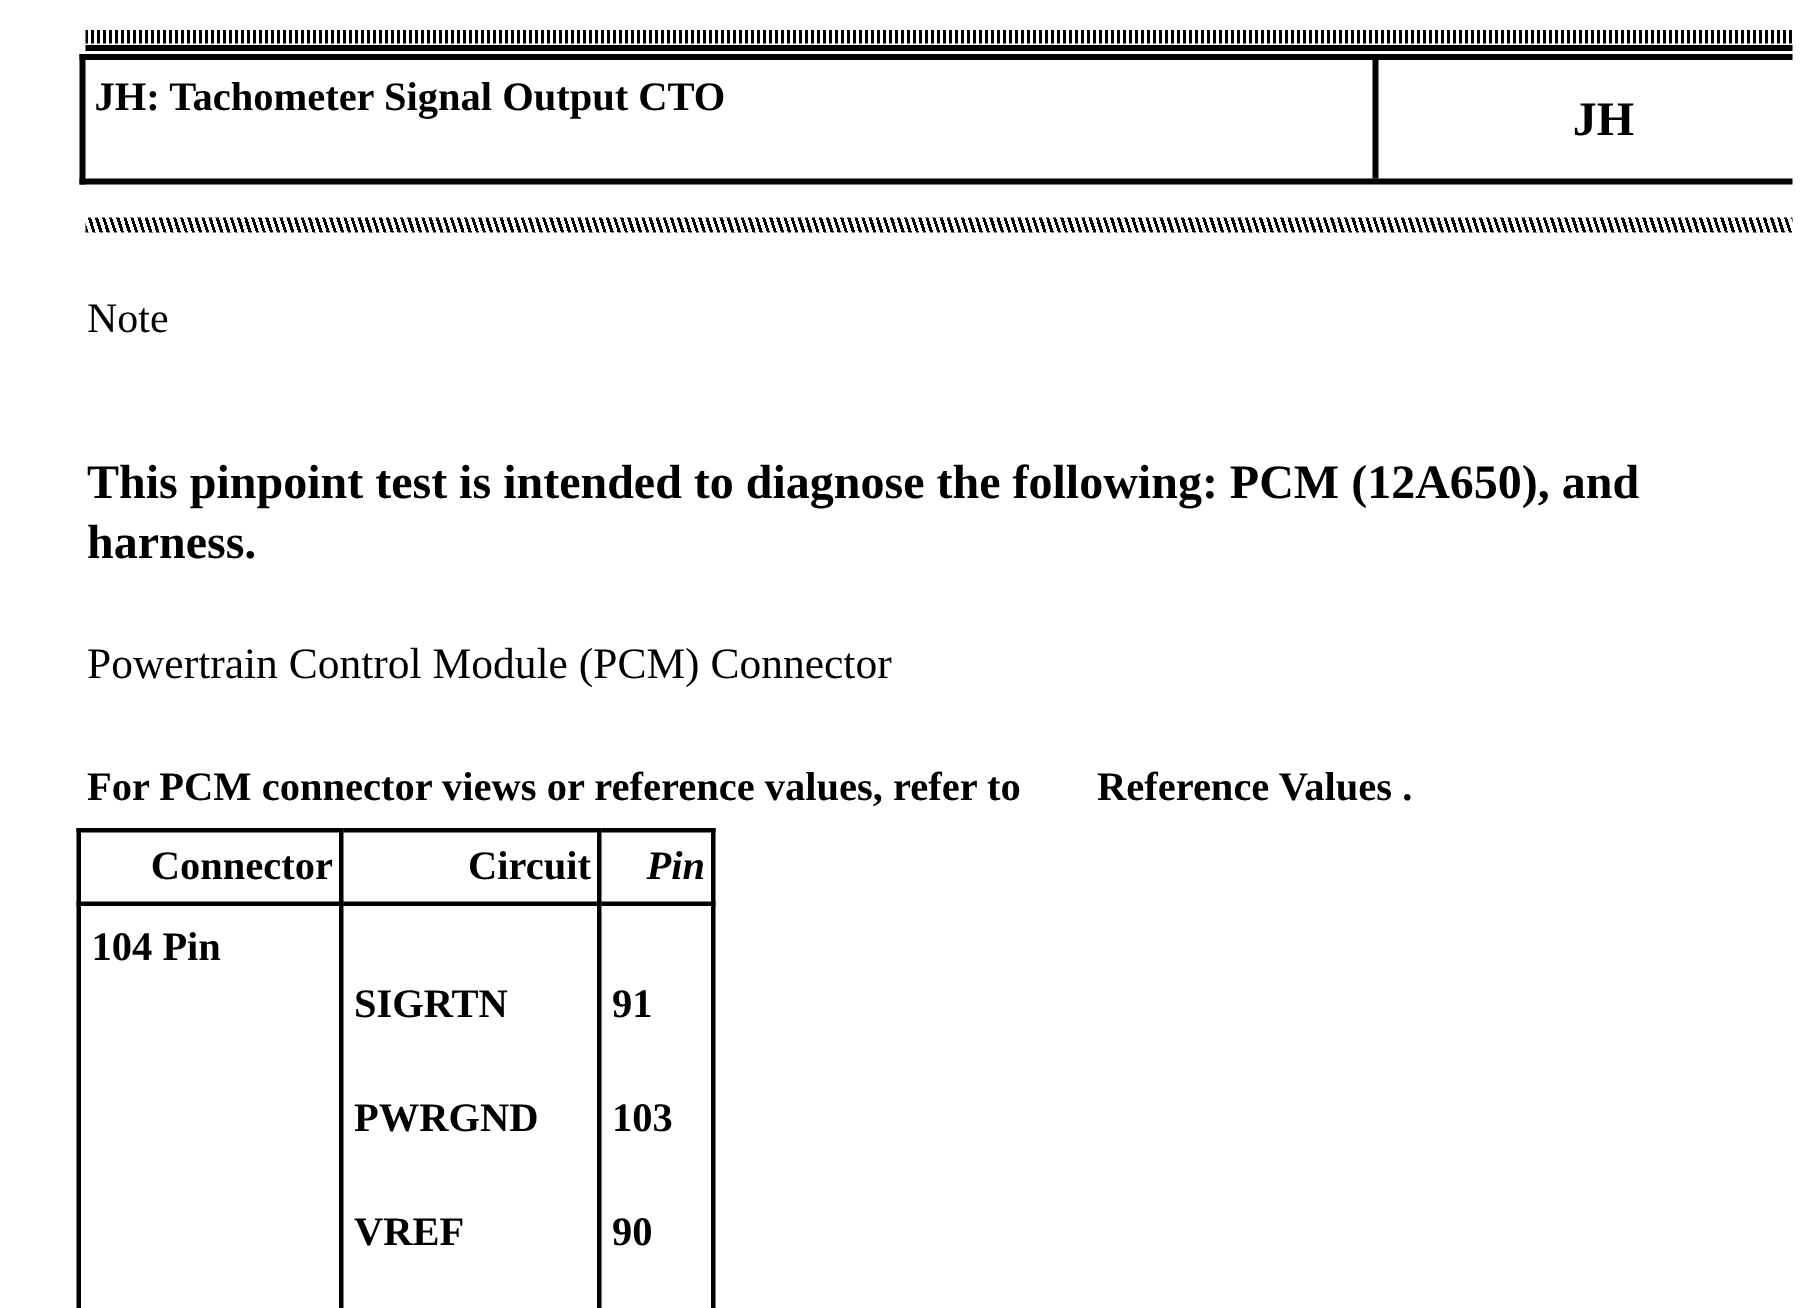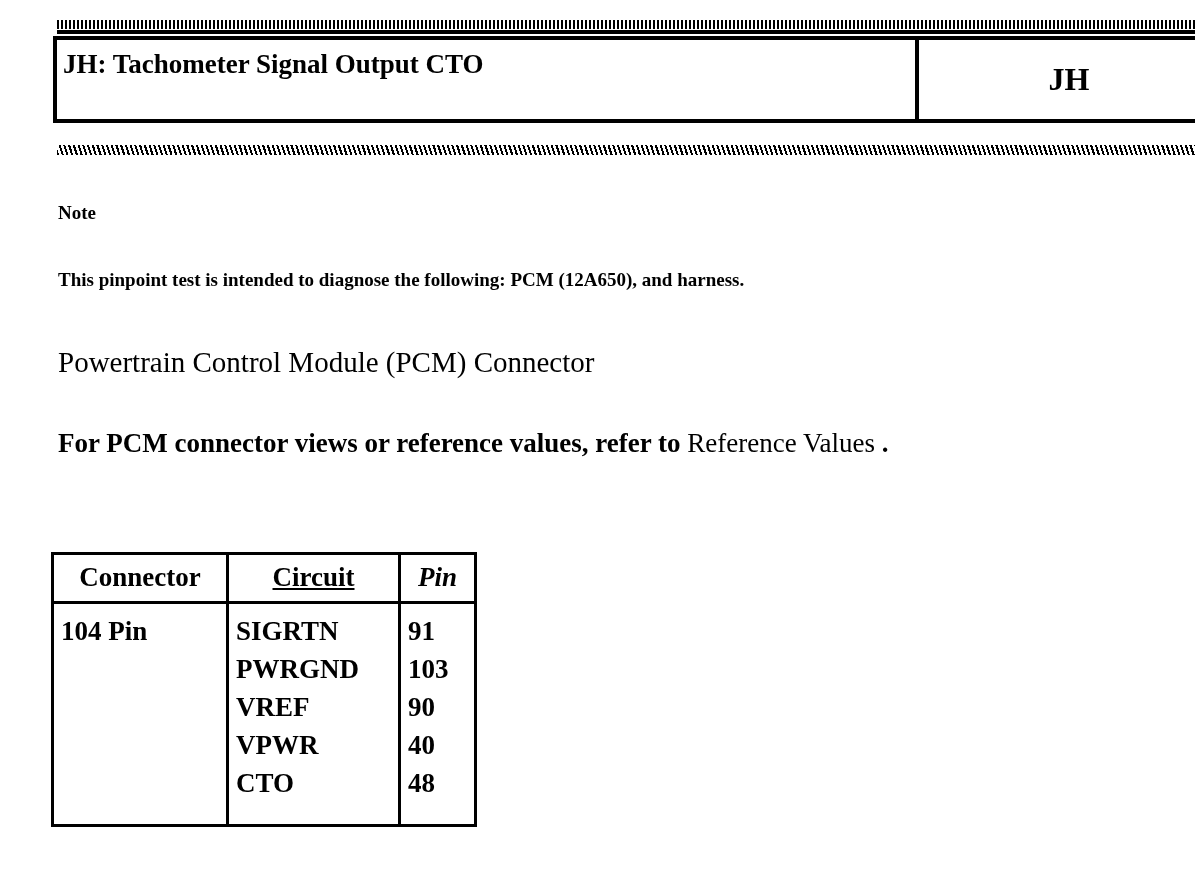--- a/index.html
+++ b/index.html
@@ -106,46 +106,47 @@
   }
 
   
   .content {
     position: absolute;
     left: 58px;
     top: 196px;
     width: 1110px;
   }
   .note-heading {
-    font-weight: bold;
-    font-size: 19px;
+    font-weight: normal;
+    font-size: 28px;
     line-height: 34px;
-    margin: 0 0 30px 0;
+    margin: 0 0 71px 0;
   }
   .note-para {
     font-weight: bold;
-    font-size: 19px;
+    font-size: 32px;
     line-height: 40px;
     margin: 0 0 45px 0;
     width: 1090px;
   }
   .section-heading {
     font-weight: normal;
     font-size: 29px;
     line-height: 34px;
     margin: 0 0 47px 0;
   }
   .ref-para {
     font-weight: bold;
     font-size: 27px;
     line-height: 34px;
     margin: 0 0 0 0;
   }
   .ref-link {
-    font-weight: normal;
+    font-weight: bold;
+    margin-left: 44px;
   }
 
   
   .pin-table {
     position: absolute;
     left: 51px;
     top: 552px;
     width: 390px;
     border-collapse: collapse;
     table-layout: fixed;
@@ -153,36 +154,36 @@
   .pin-table th,
   .pin-table td {
     border: 3px solid #000000;
     padding: 0;
     vertical-align: top;
   }
   .pin-table th {
     font-weight: bold;
     font-size: 27px;
     line-height: 32px;
-    text-align: center;
+    text-align: right;
     padding: 6px 4px 8px 4px;
   }
   .col-connector { width: 164px; }
-  .col-circuit   { width: 161px; text-decoration: underline; }
+  .col-circuit   { width: 161px; }
   .col-pin       { width: 65px; font-style: italic; }
 
   .pin-table td {
     font-weight: bold;
     font-size: 27px;
     line-height: 38px;
     text-align: left;
     padding: 8px 5px 12px 7px;
   }
   .cell-list { margin: 0; padding: 0; list-style: none; }
-  .cell-list li { white-space: nowrap; }
+  .cell-list li { white-space: nowrap; margin-top: 38px; }
   .connector-cell { height: 200px; }
 </style>
 </head>
 <body>
 
 <div class="page">
 
   <div class="rule-top"></div>
   <div class="rule-top-bar"></div>
 

